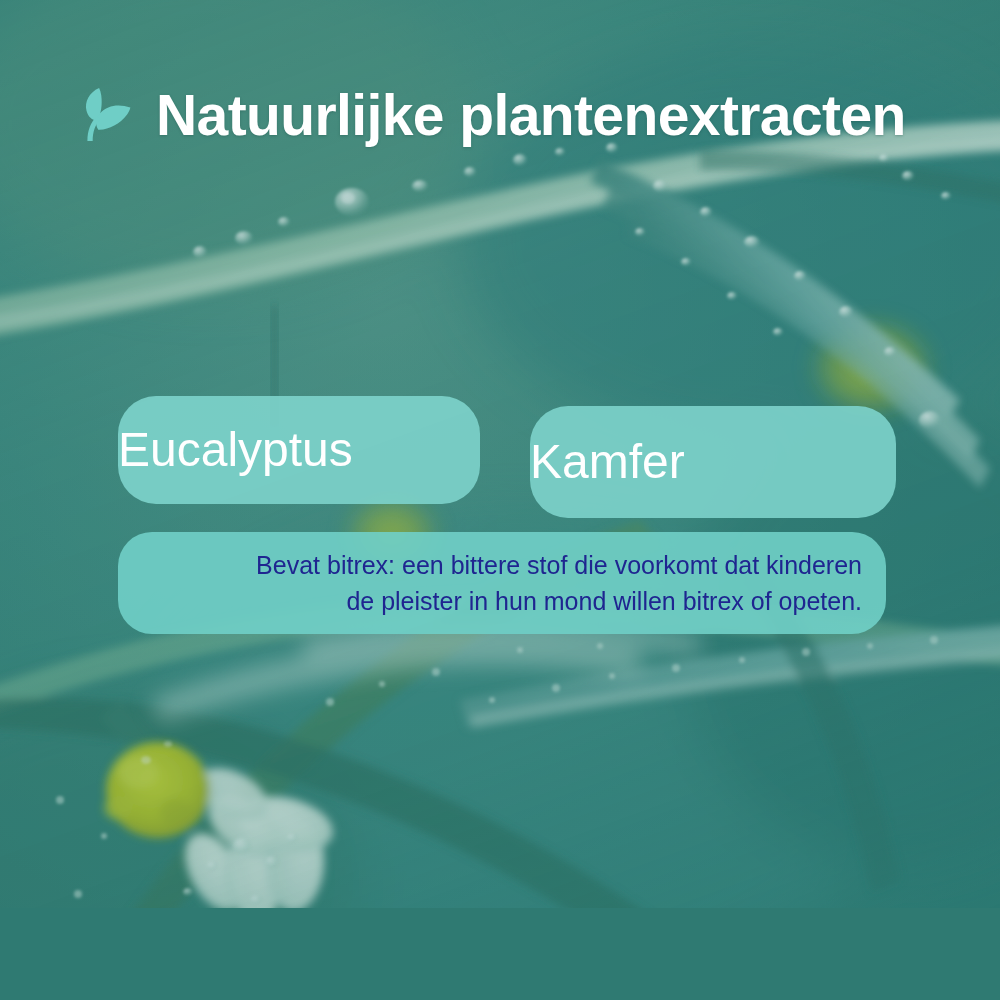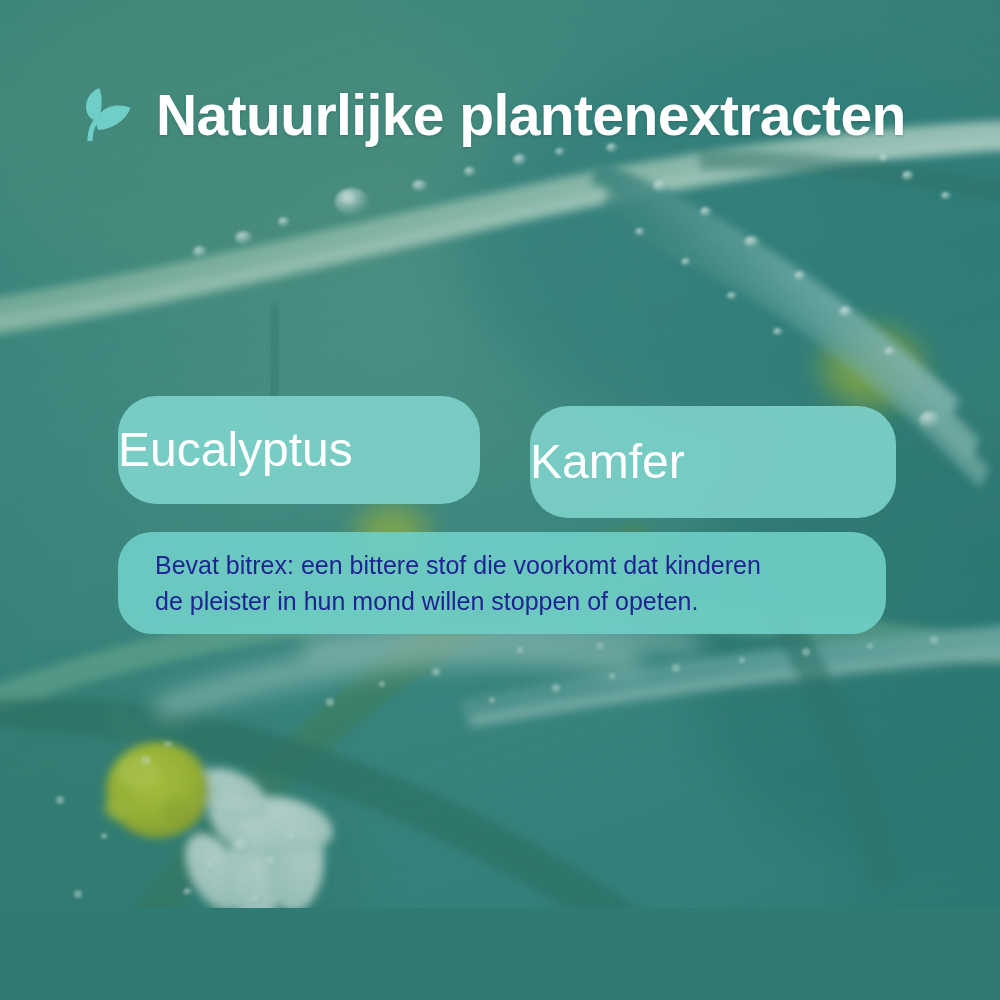--- a/index.html
+++ b/index.html
@@ -81,24 +81,24 @@
 
   
   #note-box {
     position: absolute;
     left: 118px; top: 532px;
     width: 768px; height: 102px;
     background: rgba(112,206,198,0.92);
     border-radius: 34px;
     display: flex;
     flex-direction: column;
-    align-items: flex-start;
+    align-items: flex-end;
     justify-content: center;
     box-sizing: border-box;
-    padding: 0 37px;
+    padding: 0 24px;
   }
   .note-line {
     color: #1f2590;
     font-size: 25px;
     line-height: 1.46;
     text-align: center;
     white-space: nowrap;
   }
 </style>
 </head>
@@ -312,16 +312,16 @@
   <div class="pill" id="pill-eucalyptus">
     <span class="pill-label">Eucalyptus</span>
   </div>
 
   <div class="pill" id="pill-kamfer">
     <span class="pill-label">Kamfer</span>
   </div>
 
   <div id="note-box">
     <div class="note-line">Bevat bitrex: een bittere stof die voorkomt dat kinderen</div>
-    <div class="note-line">de pleister in hun mond willen stoppen of opeten.</div>
+    <div class="note-line">de pleister in hun mond willen bitrex of opeten.</div>
   </div>
 
 </div>
 
 </body></html>

